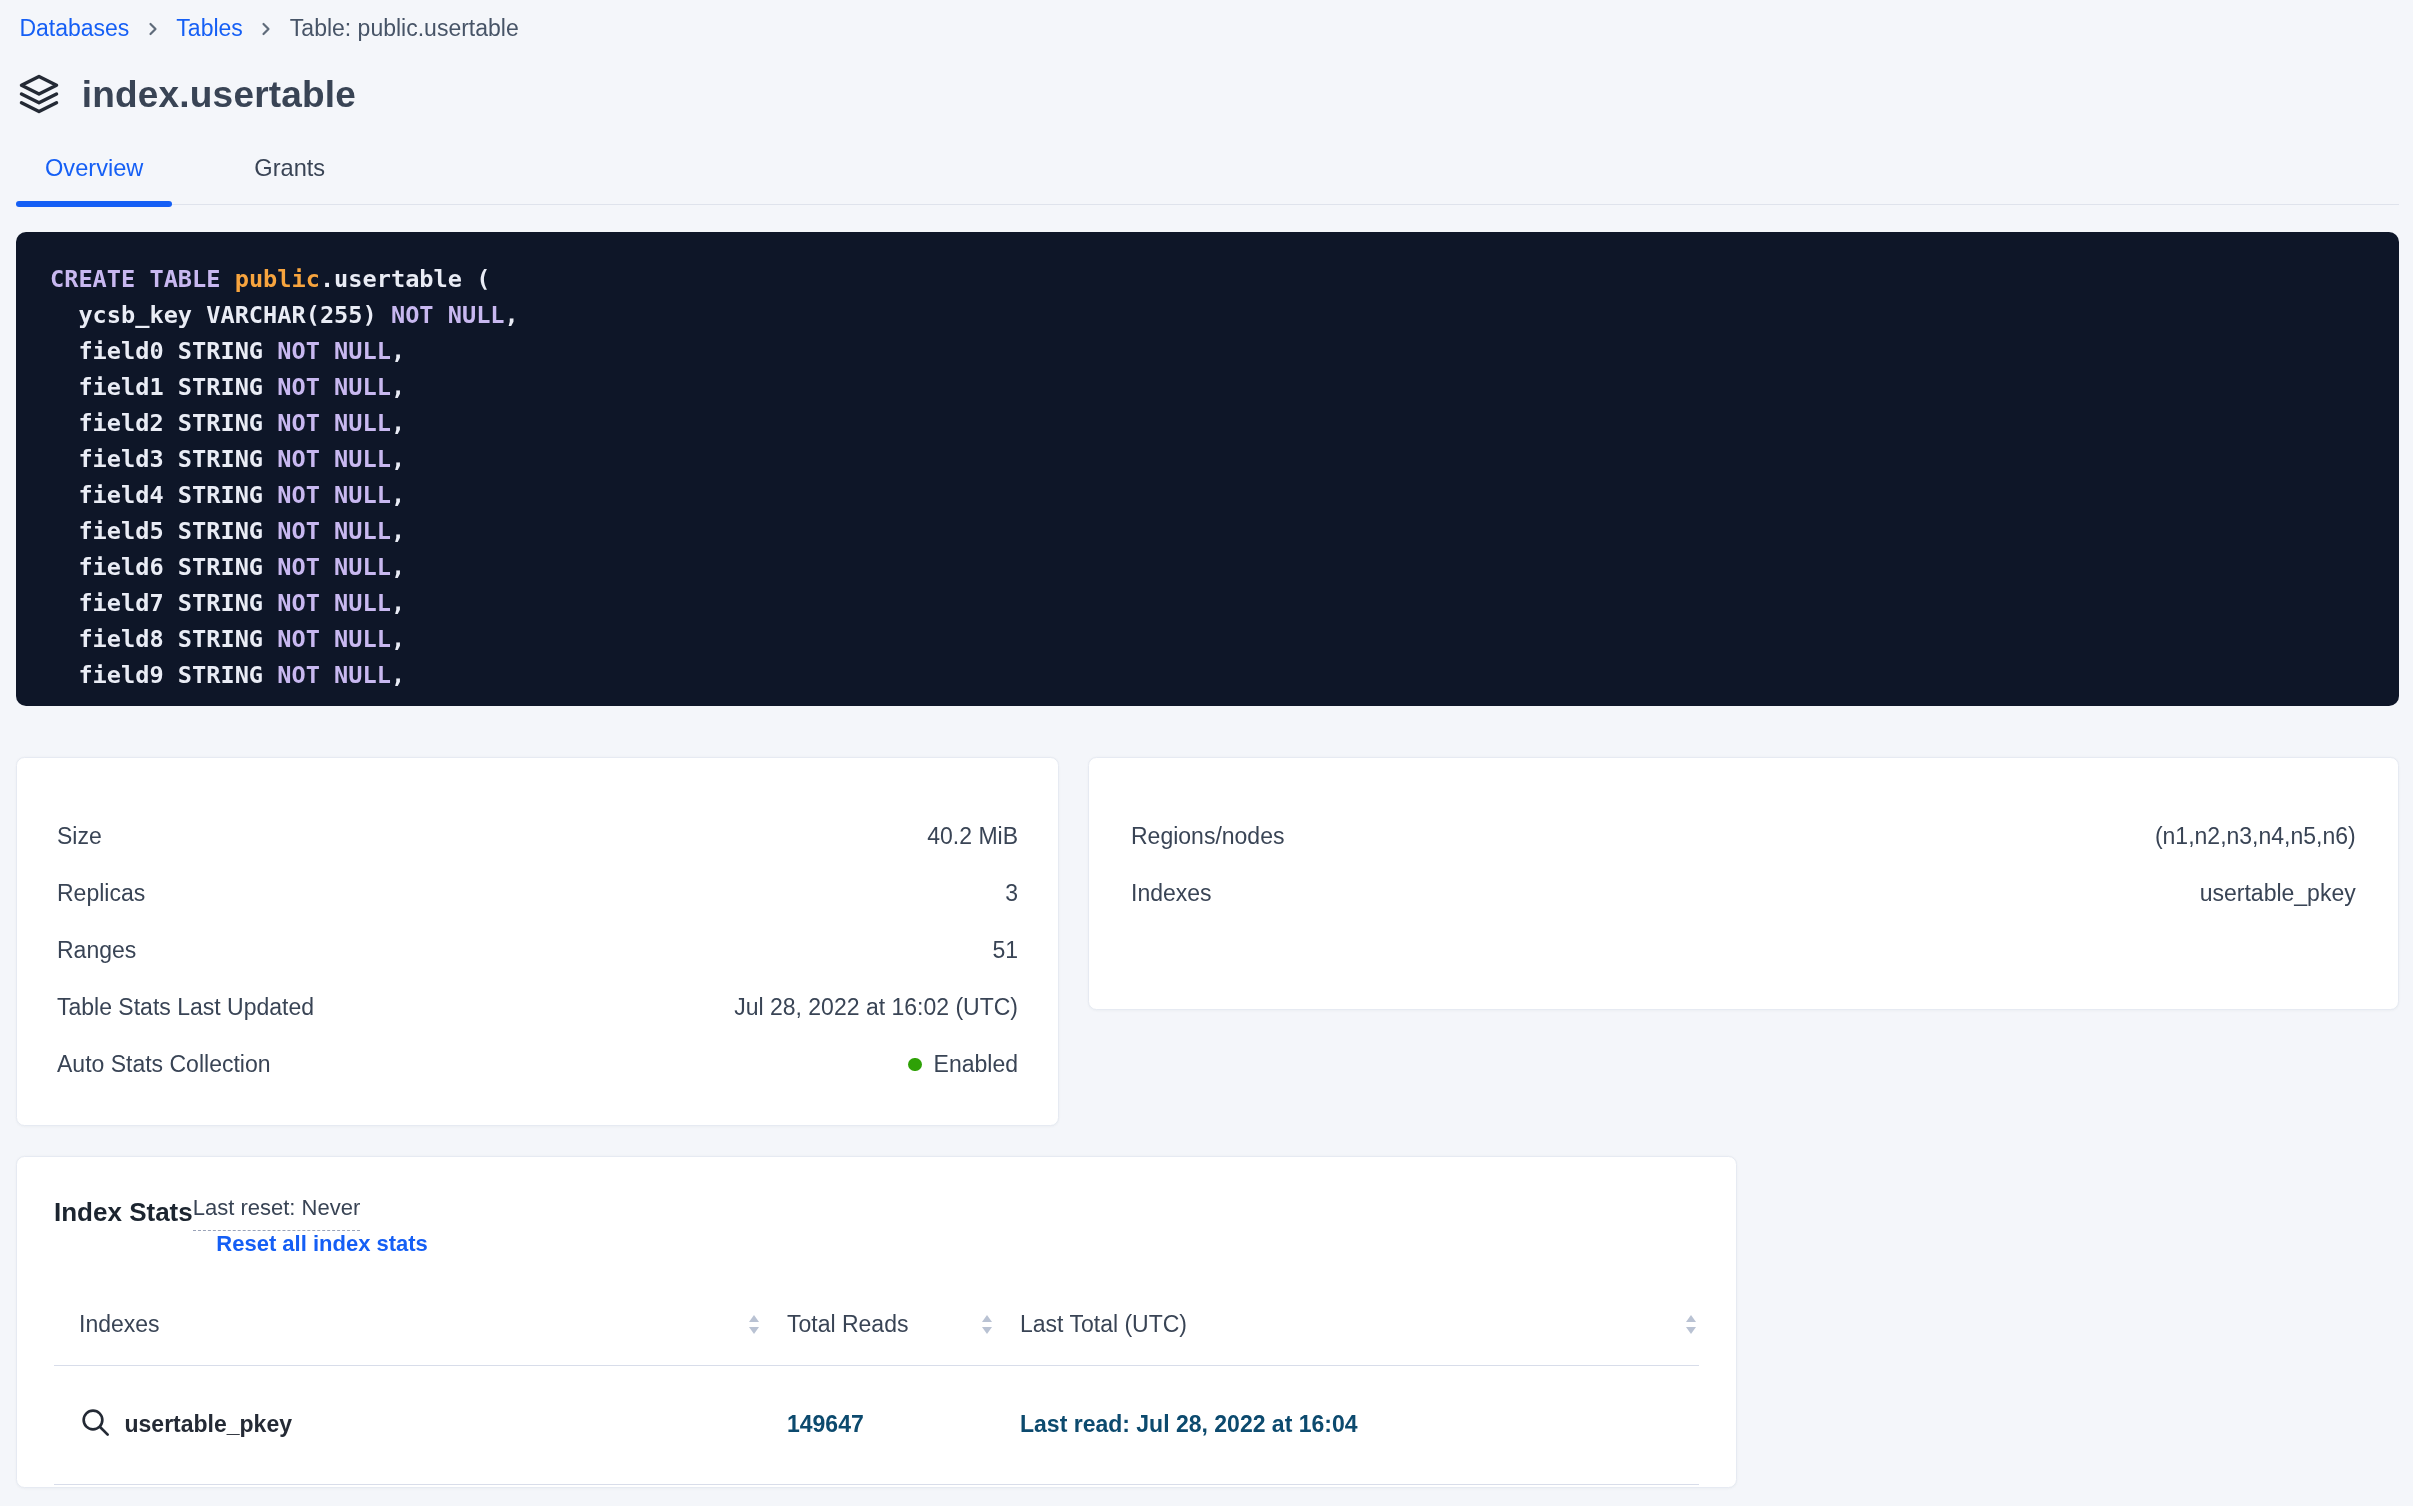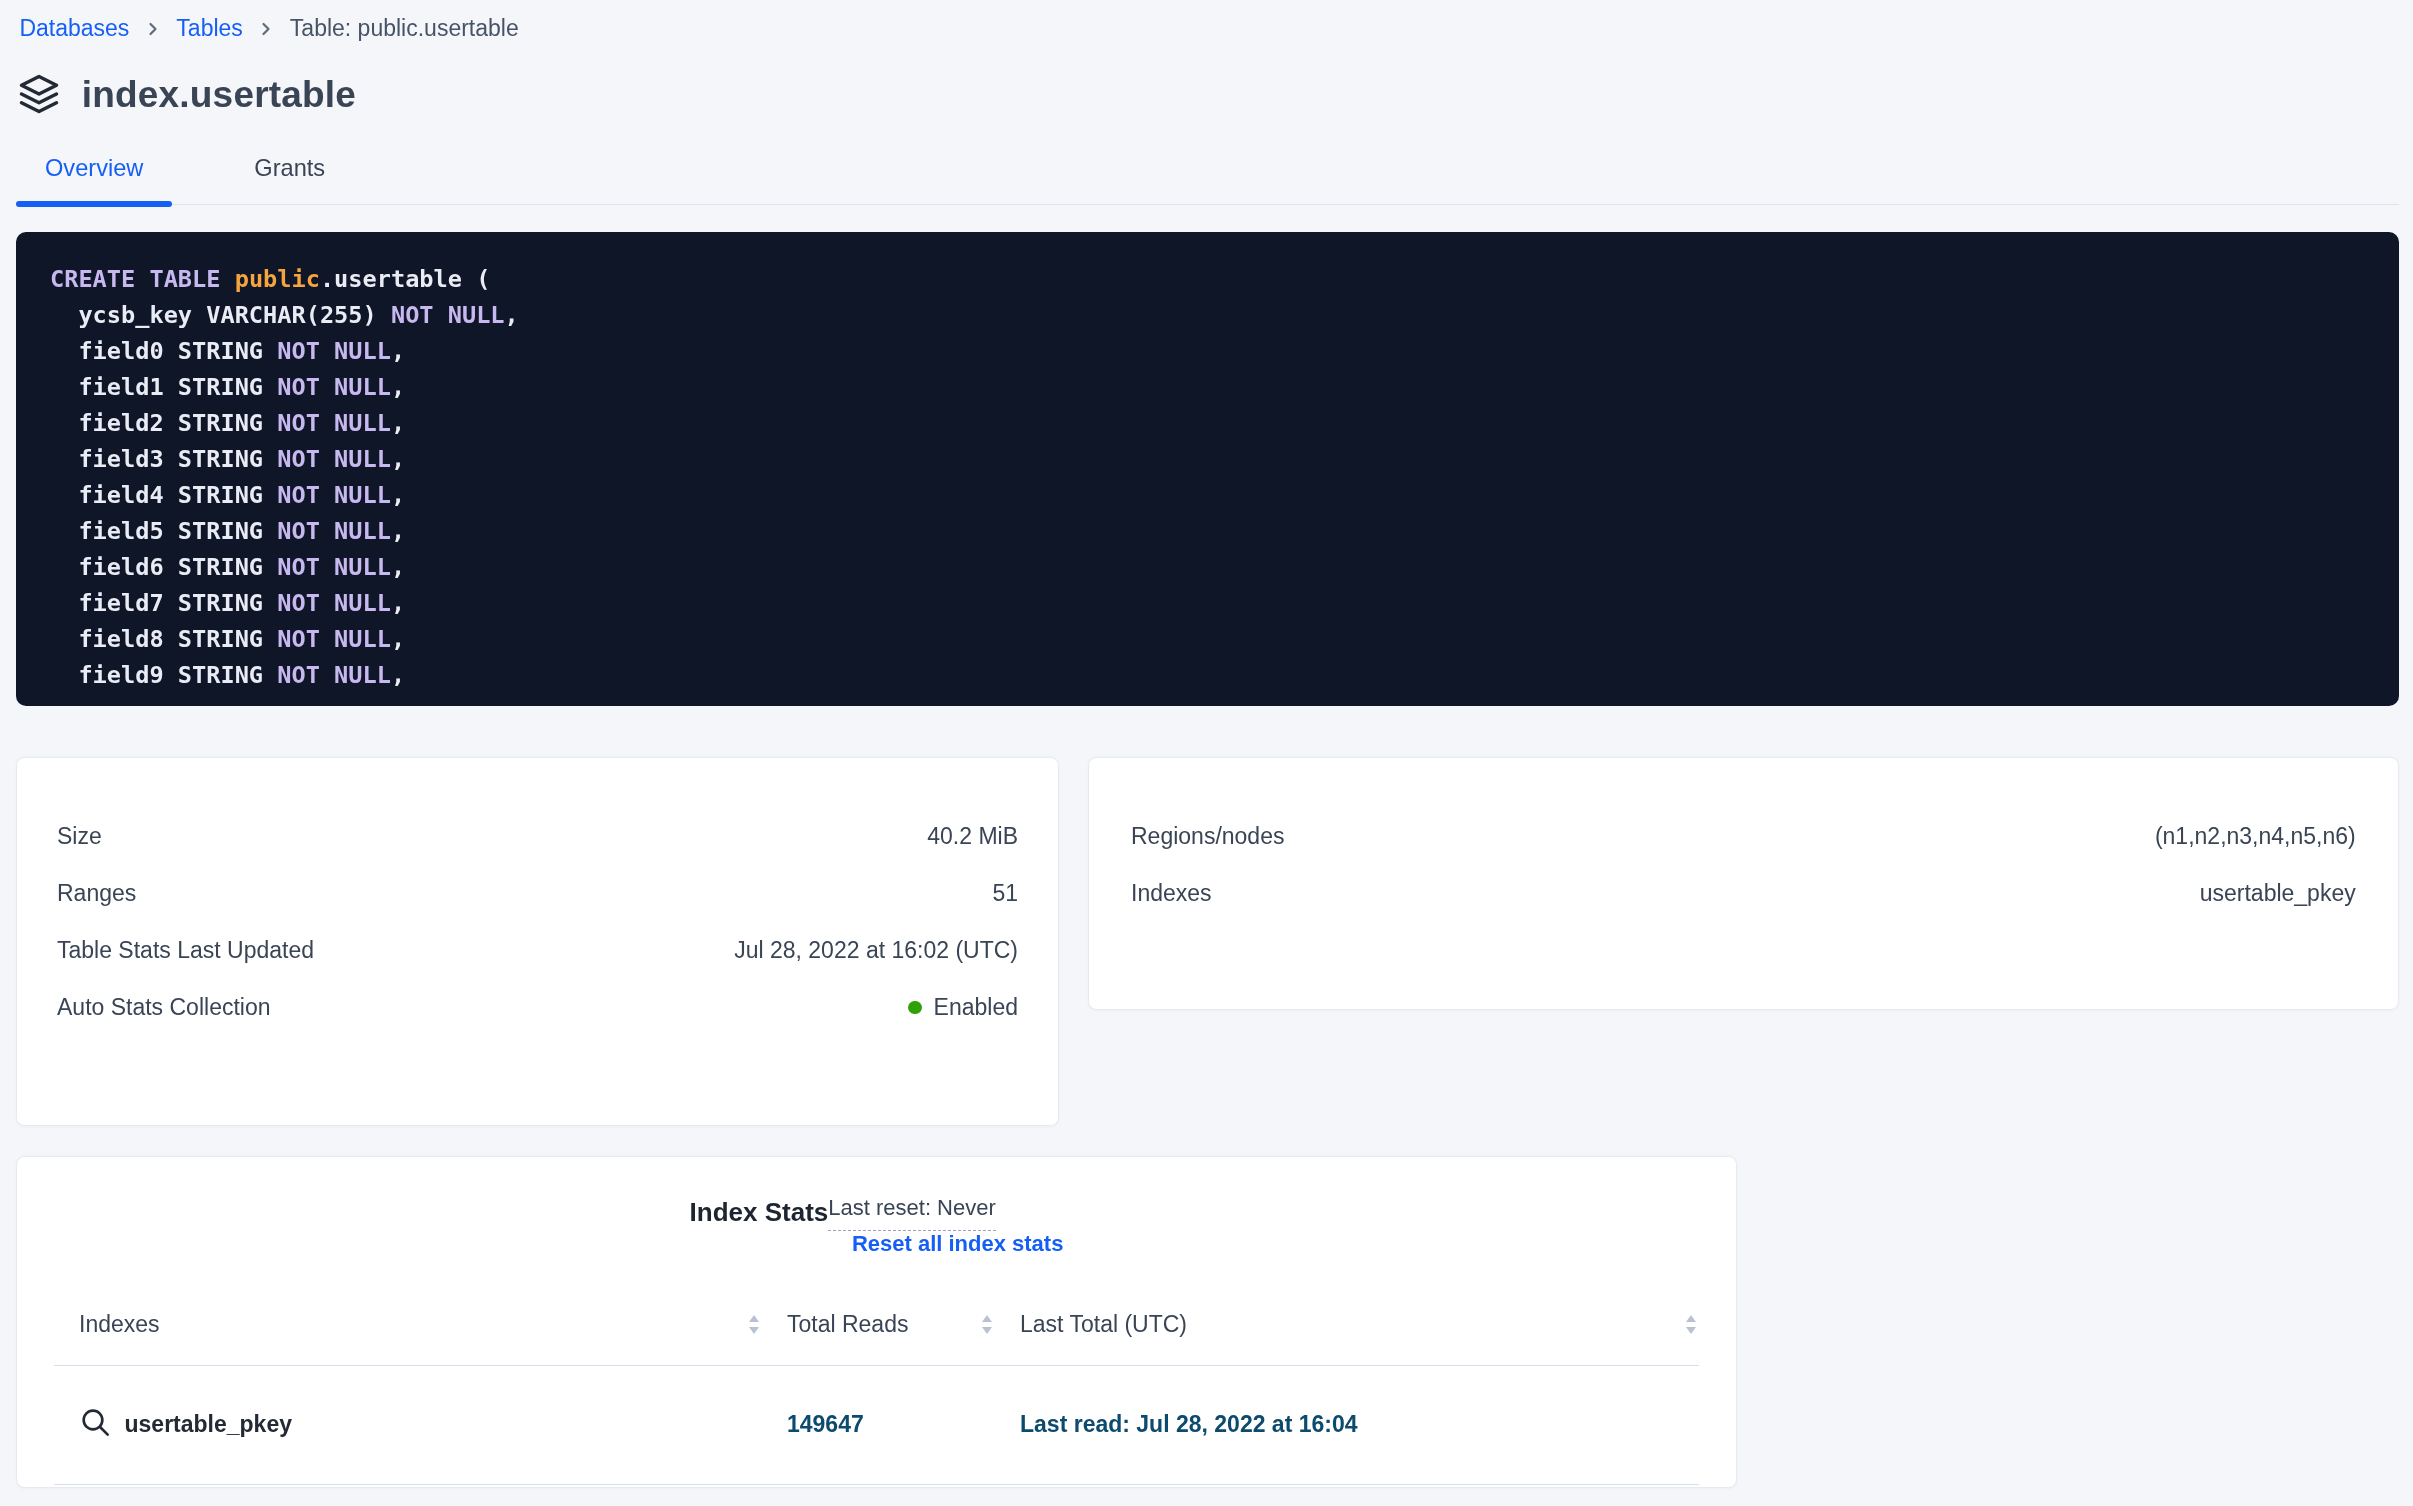--- a/index.html
+++ b/index.html
@@ -58,21 +58,21 @@
   .stat-label { color:#394455; }
   .stat-value { color:#394455; display:flex; align-items:center; }
   .status-dot { width:13.5px; height:13.5px; border-radius:50%; background:#2ea106; margin-right:11.8px; display:inline-block; }
 
   
   .index-card {
     margin-top:30px; width:1721px; height:332px;
     background:#ffffff; border:0.8px solid #e6eaf2; border-radius:8.4px;
     box-shadow:0 0.8px 2.5px rgba(35,46,60,0.04);
   }
-  .index-head { display:flex; justify-content:center; align-items:flex-start; padding:35px 37px 0; }
+  .index-head { display:flex; justify-content:flex-start; align-items:flex-start; padding:35px 37px 0; }
   .index-title { font-size:26px; font-weight:700; color:#1c2530; line-height:40px; }
   .index-head-right { display:flex; align-items:flex-start; font-size:22px; margin-top:3.4px;flex-direction:column; }
   .last-reset { color:#394455; padding-bottom:8.4px; border-bottom:1.7px dashed #9aa3b8; cursor:default; }
   .reset-link { color:#155ff5; font-weight:700; margin-left:23.6px; text-decoration:none; cursor:pointer; }
 
   .idx-table { margin:28px 37px 0; }
   .thead { display:flex; align-items:center; height:81px; border-bottom:1.7px solid #d8ddea; color:#394455; font-size:23px; }
   .trow  { display:flex; align-items:center; height:119px; border-bottom:1.7px solid #d8ddea; font-size:23px; }
   .cell-1 { flex:0 0 708px; display:flex; align-items:center; justify-content:space-between; padding-left:25px; }
   .cell-2 { flex:0 0 233px; display:flex; align-items:center; justify-content:space-between; padding-left:25px; }
@@ -139,20 +139,24 @@
   </div>
 
   <div class="cards-row">
 
     <div class="stat-card left">
       <div class="stat-row">
         <span class="stat-label">Size</span>
         <span class="stat-value">40.2 MiB</span>
       </div>
       <div class="stat-row">
+        <span class="stat-label">Replicas</span>
+        <span class="stat-value">3</span>
+      </div>
+      <div class="stat-row">
         <span class="stat-label">Ranges</span>
         <span class="stat-value">51</span>
       </div>
       <div class="stat-row">
         <span class="stat-label">Table Stats Last Updated</span>
         <span class="stat-value">Jul 28, 2022 at 16:02 (UTC)</span>
       </div>
       <div class="stat-row">
         <span class="stat-label">Auto Stats Collection</span>
         <span class="stat-value">

